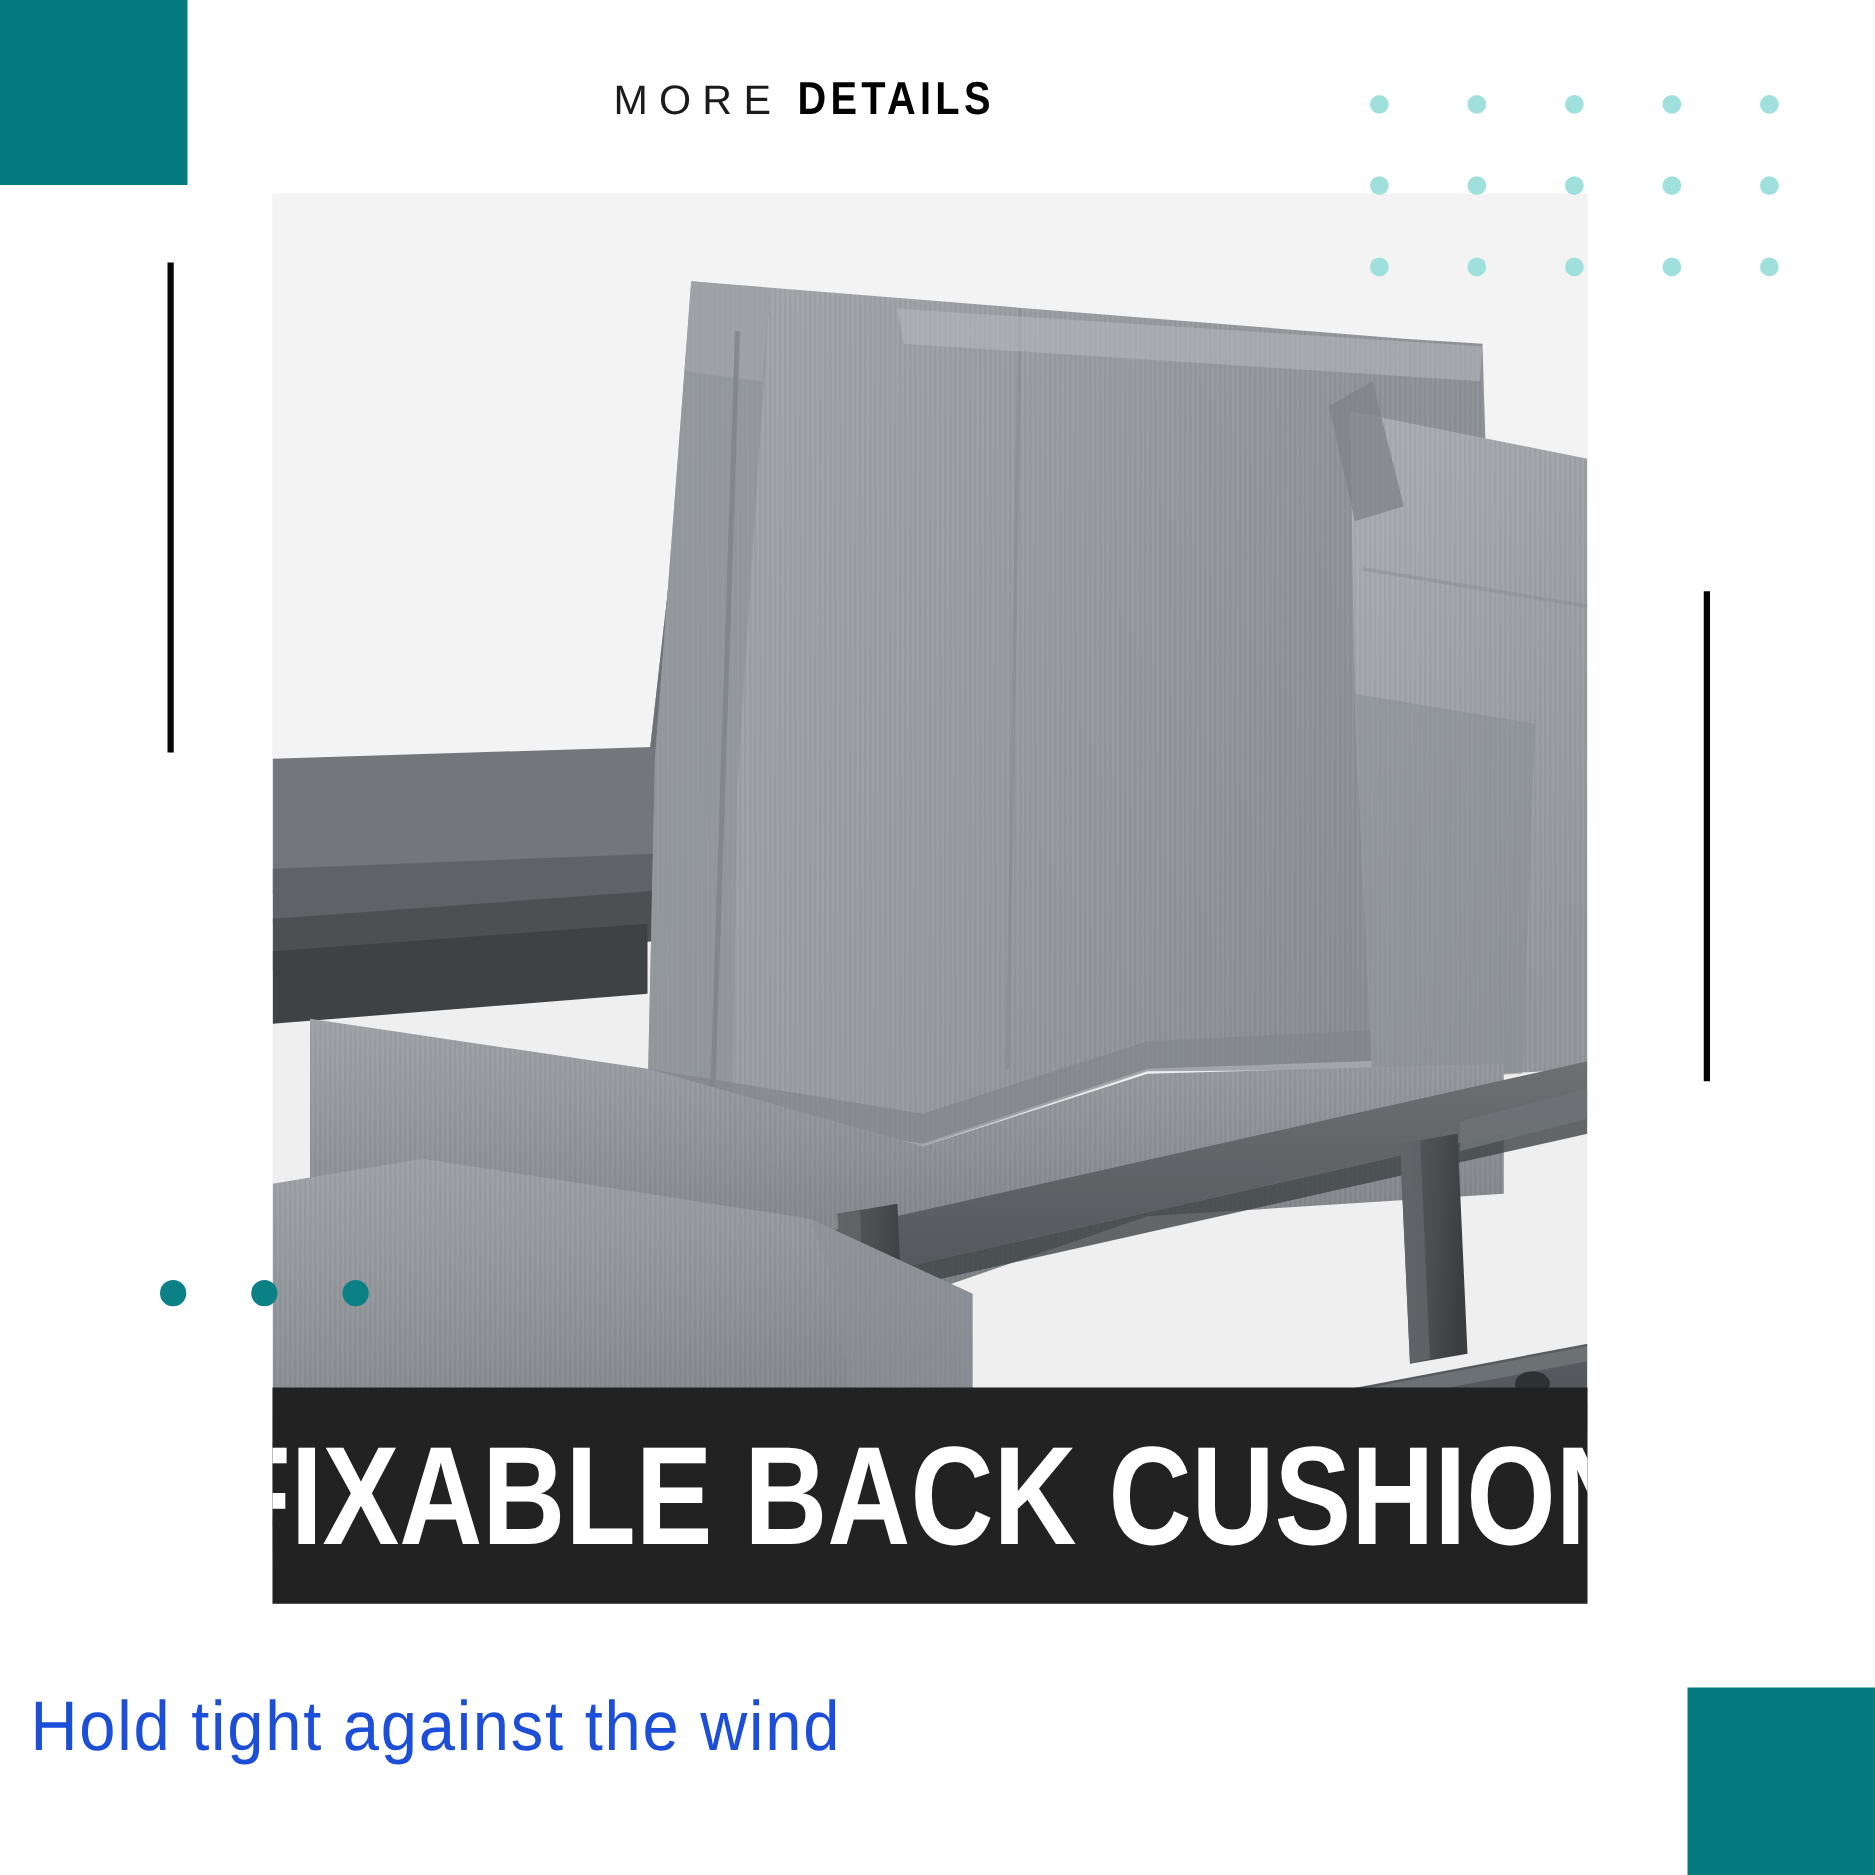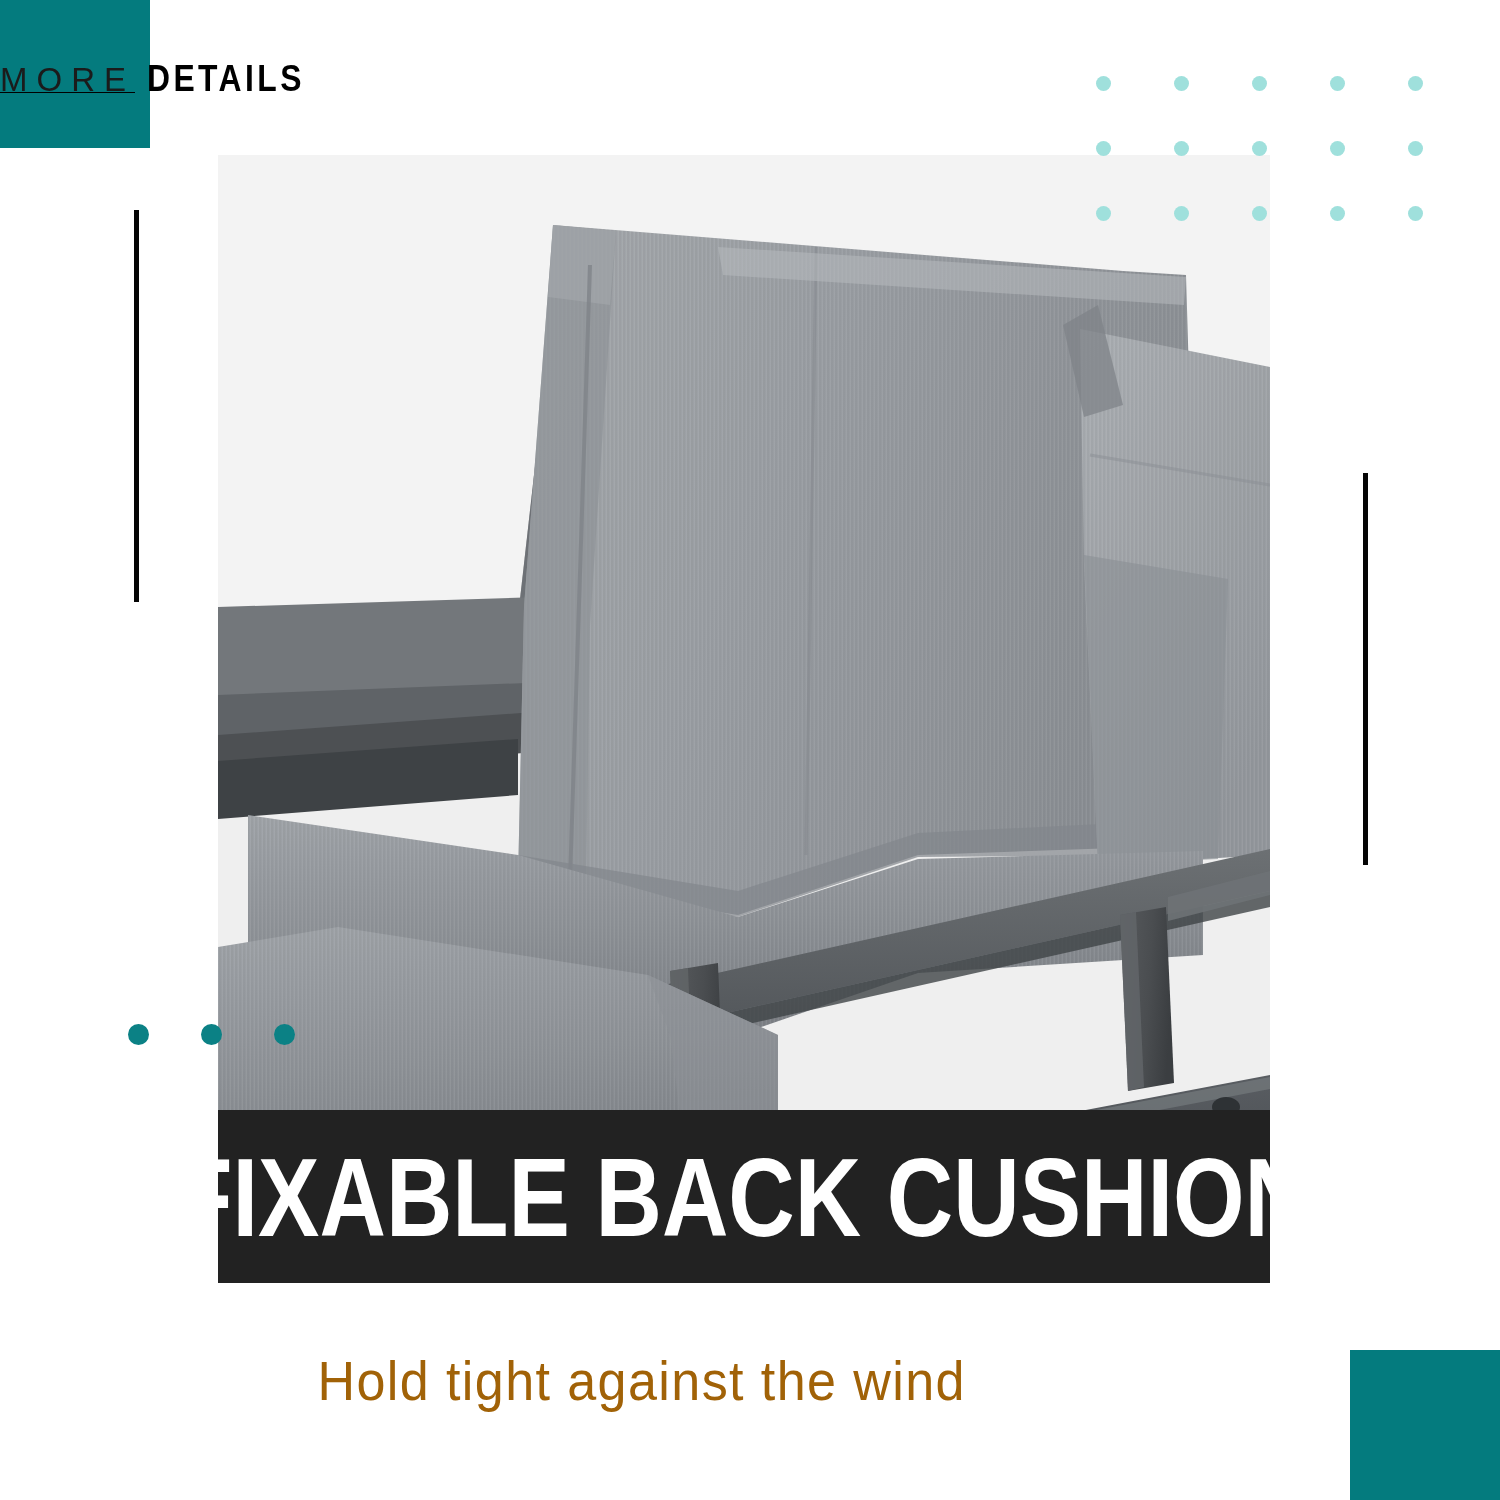--- a/index.html
+++ b/index.html
@@ -72,23 +72,22 @@
     border-radius: 50%;
     background: #0B8185;
     display: block;
   }
 
   
   .header {
     position: absolute;
     left: 0; top: 58px;
     width: 1312px;
-    text-align: left;
+    text-align: center;
     white-space: nowrap;
-    text-decoration: underline;
   }
   .header .word-light {
     font-family: "Liberation Sans", sans-serif;
     font-size: 33px;
     font-weight: 300;
     letter-spacing: 9px;
     color: #1b1b1b;
   }
   .header .word-bold {
     font-family: "Liberation Sans Narrow", "Liberation Sans", sans-serif;
@@ -133,25 +132,24 @@
     transform: scaleX(0.92) scaleY(1.12);
     white-space: nowrap;
     line-height: 1;
   }
 
   
   .subtitle {
     position: absolute;
     left: 0; top: 1348px;
     width: 1284px;
-    text-align: center;
     font-family: "Liberation Sans Narrow", "Liberation Sans", sans-serif;
     font-size: 56px;
     font-weight: 300;
-    color: #a16207;
+    color: #1d4ed8;
     letter-spacing: 1.5px;
     white-space: nowrap;
   }
   .subtitle span { transform: scaleX(0.93); display: inline-block; }
 </style>
 </head>
 <body>
 
 <div class="corner-square-tl"></div>
 <div class="corner-square-br"></div>

